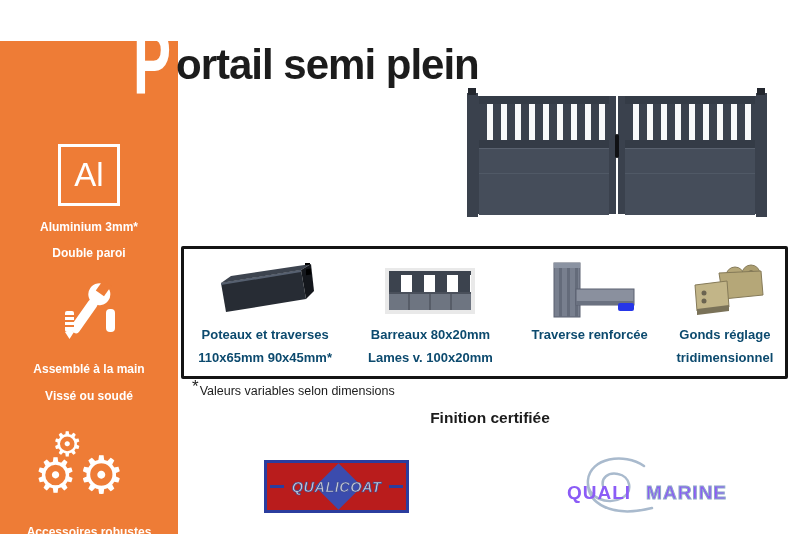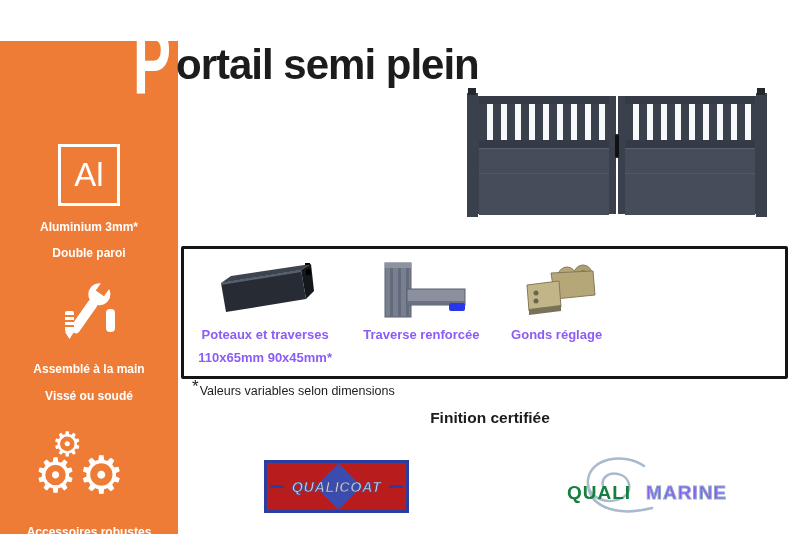--- a/index.html
+++ b/index.html
@@ -44,21 +44,21 @@
   .panel{height:66px;background:#454d5a;border-top:1px solid #59616e;}
   .panel:after{content:"";display:block;height:1px;background:#505966;margin-top:24px;}
   .handle{position:absolute;left:149px;top:48px;width:4px;height:24px;background:#101114;border-radius:2px;}
 
   
   .features{position:absolute;left:181px;top:246px;width:607px;height:133px;box-sizing:border-box;
             border:3px solid #141414;border-radius:2px;background:#fff;display:flex;}
   .feat{display:flex;flex-direction:column;align-items:center;padding-top:9px;}
   .f1{width:27%}.f2{width:28%}.f3{width:25%}.f4{width:20%}
   .feat-img{height:66px;display:flex;align-items:center;justify-content:center;}
-  .feat-line{font-size:13px;font-weight:700;color:#8b5cf6;line-height:1.75;white-space:nowrap;}
+  .feat-line{font-size:13px;font-weight:700;color:#0c4a6e;line-height:1.75;white-space:nowrap;}
   .bar-photo{width:90px;height:46px;background:#e9e9e9;padding:3px 4px;box-sizing:border-box;}
   .bar-top{height:21px;border-top:4px solid #3c434e;box-sizing:border-box;
            background:repeating-linear-gradient(90deg,#3c434e 0 12px,#fff 12px 23px);}
   .bar-bot{height:18px;border-top:2px solid #4a505b;box-sizing:border-box;
            background:repeating-linear-gradient(90deg,#6e7581 0 19px,#575d68 19px 21px);}
 
   
   .footnote{position:absolute;left:192px;top:380px;font-size:12.5px;font-weight:400;}
   .footnote .star{font-size:17px;position:relative;top:-3px;margin-right:1px;}
   .finition{position:absolute;left:310px;width:360px;top:409px;text-align:center;
@@ -71,21 +71,21 @@
               transform:rotate(45deg);}
   .qc-dash{position:absolute;top:22px;width:14px;height:3px;background:#2b3d9e;}
   .qc-dash-l{left:3px}.qc-dash-r{right:3px}
   .qc-label{position:absolute;left:0;top:16px;width:100%;text-align:center;font-size:14.5px;
             font-weight:800;font-style:italic;letter-spacing:.5px;color:#c3c7d6;
             -webkit-text-stroke:.7px #39498f;}
   .qualimarine{position:absolute;left:540px;top:456px;width:190px;height:62px;}
   .qm-swirl{position:absolute;left:20px;top:0;}
   .qm-text{position:absolute;left:0;top:26px;width:100%;text-align:center;font-size:19px;
            font-weight:800;letter-spacing:1px;white-space:nowrap;}
-  .qm-solid{color:#15803d;margin-left:24px;}
+  .qm-solid{color:#8b5cf6;margin-left:24px;}
   .qm-outline{color:#8b5cf6;margin-left:15px;-webkit-text-stroke:1px #8fa9c8;}
 </style>
 </head>
 <body>
 
 <div class="stage">
 
   <aside class="sidebar">
     <div class="al-badge">
       <span>Al</span>
@@ -156,20 +156,30 @@
           <polygon points="86,7 96,1 99,28 91,36" fill="#14171c"></polygon>
           <rect x="90" y="9" width="5" height="6" fill="#000" transform="skewY(-8 )"></rect>
           <rect x="91" y="19" width="5" height="6" fill="#000" transform="skewY(-8)"></rect>
           <polygon points="6,20 86,7 86,9 6,22" fill="#566070"></polygon>
         </svg>
       </div>
       <div class="feat-line">Poteaux et traverses</div>
       <div class="feat-line">110x65mm 90x45mm*</div>
     </div>
 
+    <div class="feat f2">
+      <div class="feat-img">
+        <div class="bar-photo">
+          <div class="bar-top"></div>
+          <div class="bar-bot"></div>
+        </div>
+      </div>
+      <div class="feat-line">Barreaux 80x20mm</div>
+      <div class="feat-line">Lames v. 100x20mm</div>
+    </div>
 
     <div class="feat f3">
       <div class="feat-img">
         <svg width="100" height="60" viewBox="0 0 100 60">
           <rect x="14" y="2" width="26" height="54" fill="#787f8e" stroke="#5a6170"></rect>
           <rect x="19" y="2" width="3" height="54" fill="#646b7a"></rect>
           <rect x="27" y="2" width="3" height="54" fill="#646b7a"></rect>
           <rect x="35" y="2" width="3" height="54" fill="#646b7a"></rect>
           <rect x="14" y="2" width="26" height="5" fill="#8b93a2"></rect>
           <rect x="36" y="28" width="58" height="16" fill="#8a909e" stroke="#5a6170"></rect>
@@ -188,20 +198,21 @@
           <circle cx="52" cy="13" r="3.5" fill="#55503c"></circle>
           <circle cx="68" cy="11" r="3.5" fill="#55503c"></circle>
           <polygon points="36,10 78,8 80,32 40,36" fill="#b5a778" stroke="#857a58"></polygon>
           <polygon points="12,22 44,18 46,44 14,48" fill="#c2b588" stroke="#857a58"></polygon>
           <polygon points="14,46 46,42 46,48 14,52" fill="#7a7258"></polygon>
           <circle cx="21" cy="30" r="2.5" fill="#6b6450"></circle>
           <circle cx="21" cy="38" r="2.5" fill="#6b6450"></circle>
         </svg>
       </div>
       <div class="feat-line">Gonds réglage</div>
+      <div class="feat-line">tridimensionnel</div>
     </div>
   </div>
 
   <div class="footnote">
     <span class="star">*</span><span>Valeurs variables selon dimensions</span>
   </div>
 
   <div class="finition">Finition certifiée</div>
 
   <div class="qualicoat">

